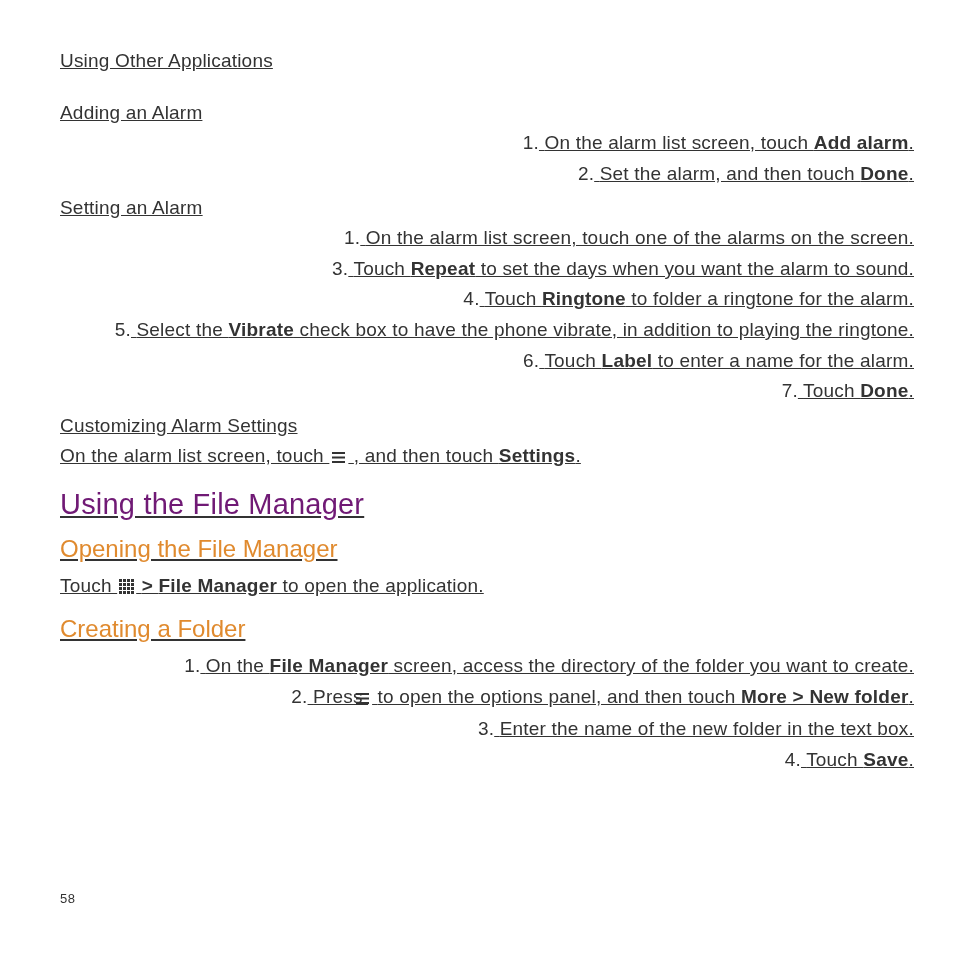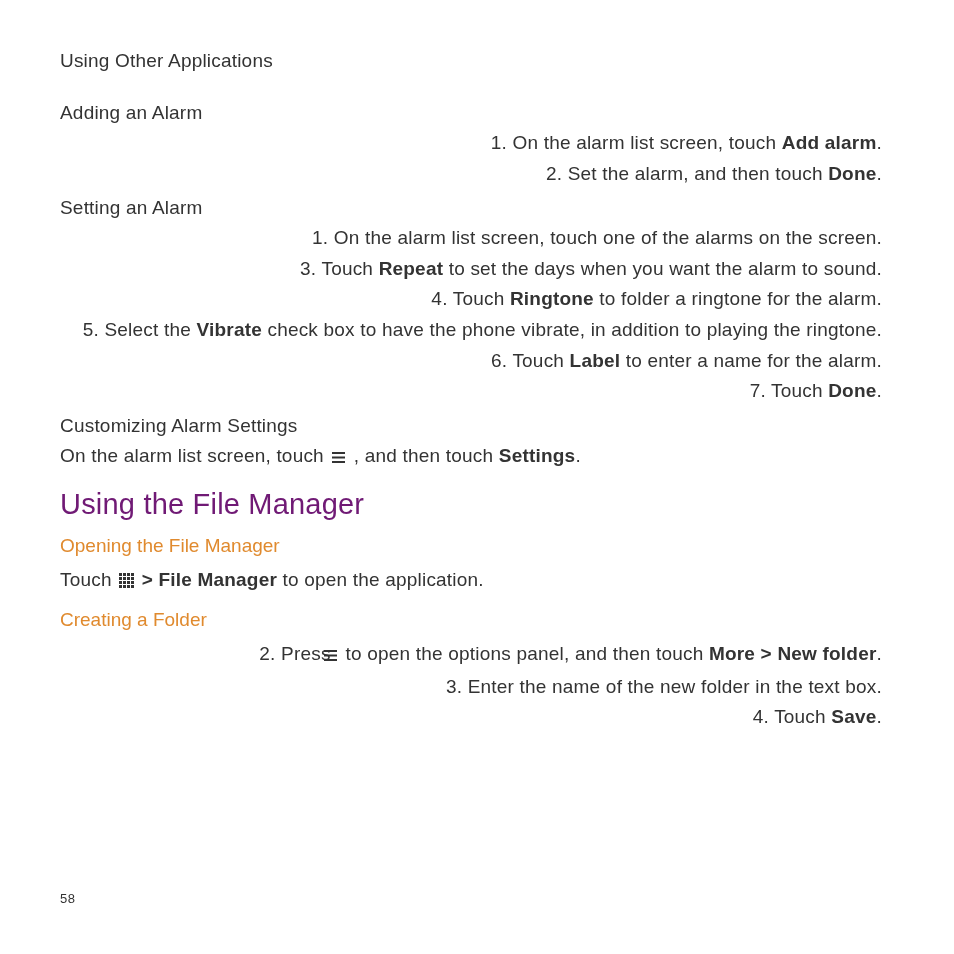--- a/index.html
+++ b/index.html
@@ -7,21 +7,22 @@
     padding: 0;
     background: #fff;
     font-family: "Segoe UI", "Helvetica Neue", Arial, sans-serif;
     color: #333;
     width: 954px;
     height: 954px;
     box-sizing: border-box;
     position: relative;
   }
   .page {
-    padding: 50px 72px 40px 60px;
+    padding: 50px 40px 40px 60px;
+    text-decoration: underline;
   }
   .header {
     font-size: 19px;
     font-weight: 400;
     letter-spacing: 0.2px;
     margin-bottom: 30px;
   }
   .subheading {
     font-size: 19px;
     font-weight: 400;
@@ -31,21 +32,21 @@
   }
   .section-title {
     font-size: 29px;
     color: #701a75;
     font-weight: 400;
     margin-top: 18px;
     margin-bottom: 14px;
     letter-spacing: 0.2px;
   }
   .orange-sub {
-    font-size: 19px;
+    font-size: 24px;
     color: #e08a2e;
     font-weight: 400;
     margin-top: 14px;
     margin-bottom: 10px;
   }
   .para {
     font-size: 19px;
     line-height: 1.35;
     margin-bottom: 8px;
     letter-spacing: 0.2px;
@@ -167,20 +168,24 @@
           <rect x="8" y="12" width="3" height="3" fill="#333"></rect>
           <rect x="12" y="12" width="3" height="3" fill="#333"></rect>
       </svg>
     </span>
     <span class="bold"> &gt; </span><span class="bold">File Manager</span><span> to open the application.</span>
   </div>
 
   <div class="orange-sub">Creating a Folder</div>
   <ol class="steps">
     <li>
+      <span class="num">1.</span>
+      <span>On the </span><span class="bold">File Manager</span><span> screen, access the directory of the folder you want to create.</span>
+    </li>
+    <li>
       <span class="num">2.</span>
       <span>Press </span>
       <span class="icon">
         <svg width="15" height="13" viewBox="0 0 15 13">
           <rect x="1" y="1" width="13" height="2" fill="#333"></rect>
           <rect x="1" y="5.5" width="13" height="2" fill="#333"></rect>
           <rect x="1" y="10" width="13" height="2" fill="#333"></rect>
         </svg>
       </span>
       <span> to open the options panel, and then touch </span><span class="bold">More &gt; New folder</span><span>.</span>

